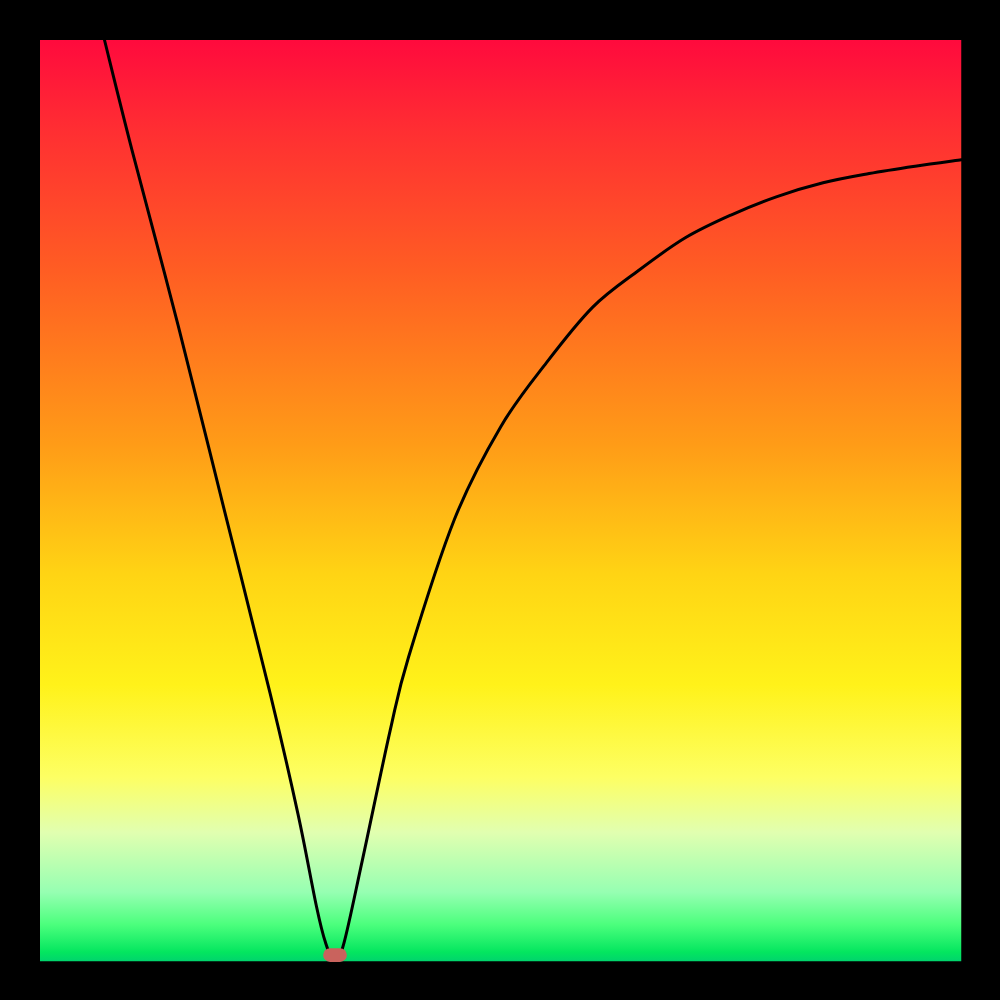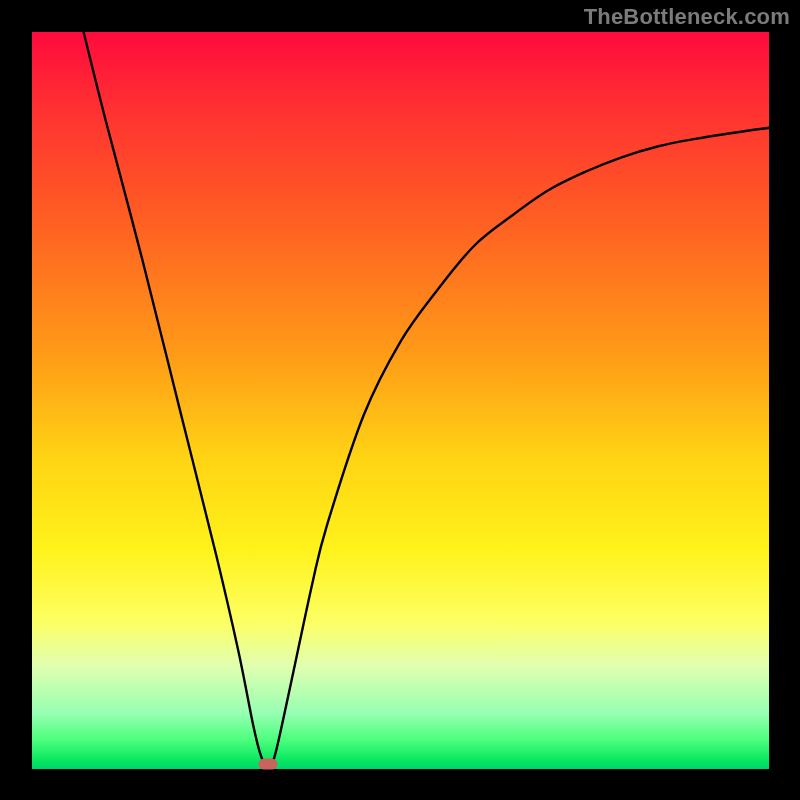--- a/index.html
+++ b/index.html
@@ -62,21 +62,20 @@
     height: 11px;
     background: #c9635d;
     border-radius: 6px;
     transform: translate(-50%, -50%);
   }
 </style>
 </head>
 <body>
 
 <div class="outer">
-  <div class="watermark">TheBottleneck.com</div>
 
   <div class="plot-area">
     <svg class="curve" viewBox="0 0 737 737" preserveAspectRatio="none">
       <path id="curve-path" fill="none" stroke="#000" stroke-width="2.4" stroke-linejoin="round" stroke-linecap="round" d="M 51.59 0.00 C 55.28 14.74, 63.87 50.36, 73.70 88.44 C 83.53 126.52, 98.27 180.57, 110.55 228.47 C 122.83 276.38, 135.12 326.74, 147.40 375.87 C 159.68 425.00, 174.42 482.73, 184.25 523.27 C 194.08 563.80, 200.22 590.83, 206.36 619.08 C 212.50 647.33, 217.41 675.58, 221.10 692.78 C 224.78 709.98, 226.01 714.89, 228.47 722.26 C 230.93 729.63, 233.38 737.00, 235.84 737.00 C 238.30 737.00, 239.53 735.77, 243.21 722.26 C 246.90 708.75, 251.81 684.18, 257.95 655.93 C 264.09 627.68, 273.92 579.77, 280.06 552.75 C 286.20 525.73, 286.20 522.04, 294.80 493.79 C 303.40 465.54, 319.37 413.95, 331.65 383.24 C 343.93 352.53, 356.22 330.42, 368.50 309.54 C 380.78 288.66, 393.07 273.92, 405.35 257.95 C 417.63 241.98, 429.92 226.01, 442.20 213.73 C 454.48 201.45, 466.77 193.46, 479.05 184.25 C 491.33 175.04, 503.62 165.82, 515.90 158.45 C 528.18 151.08, 540.47 145.56, 552.75 140.03 C 565.03 134.50, 577.32 129.59, 589.60 125.29 C 601.88 120.99, 614.17 117.31, 626.45 114.24 C 638.73 111.16, 651.02 109.08, 663.30 106.87 C 675.58 104.65, 687.87 102.81, 700.15 100.97 C 712.43 99.13, 730.86 96.67, 737.00 95.81"></path>
     </svg>
     <div id="min-marker" class="min-marker" style="left: 235.84px; top: 731.841px; background: rgb(201, 99, 93);"></div>
   </div>
 </div>
 
 </body></html>

